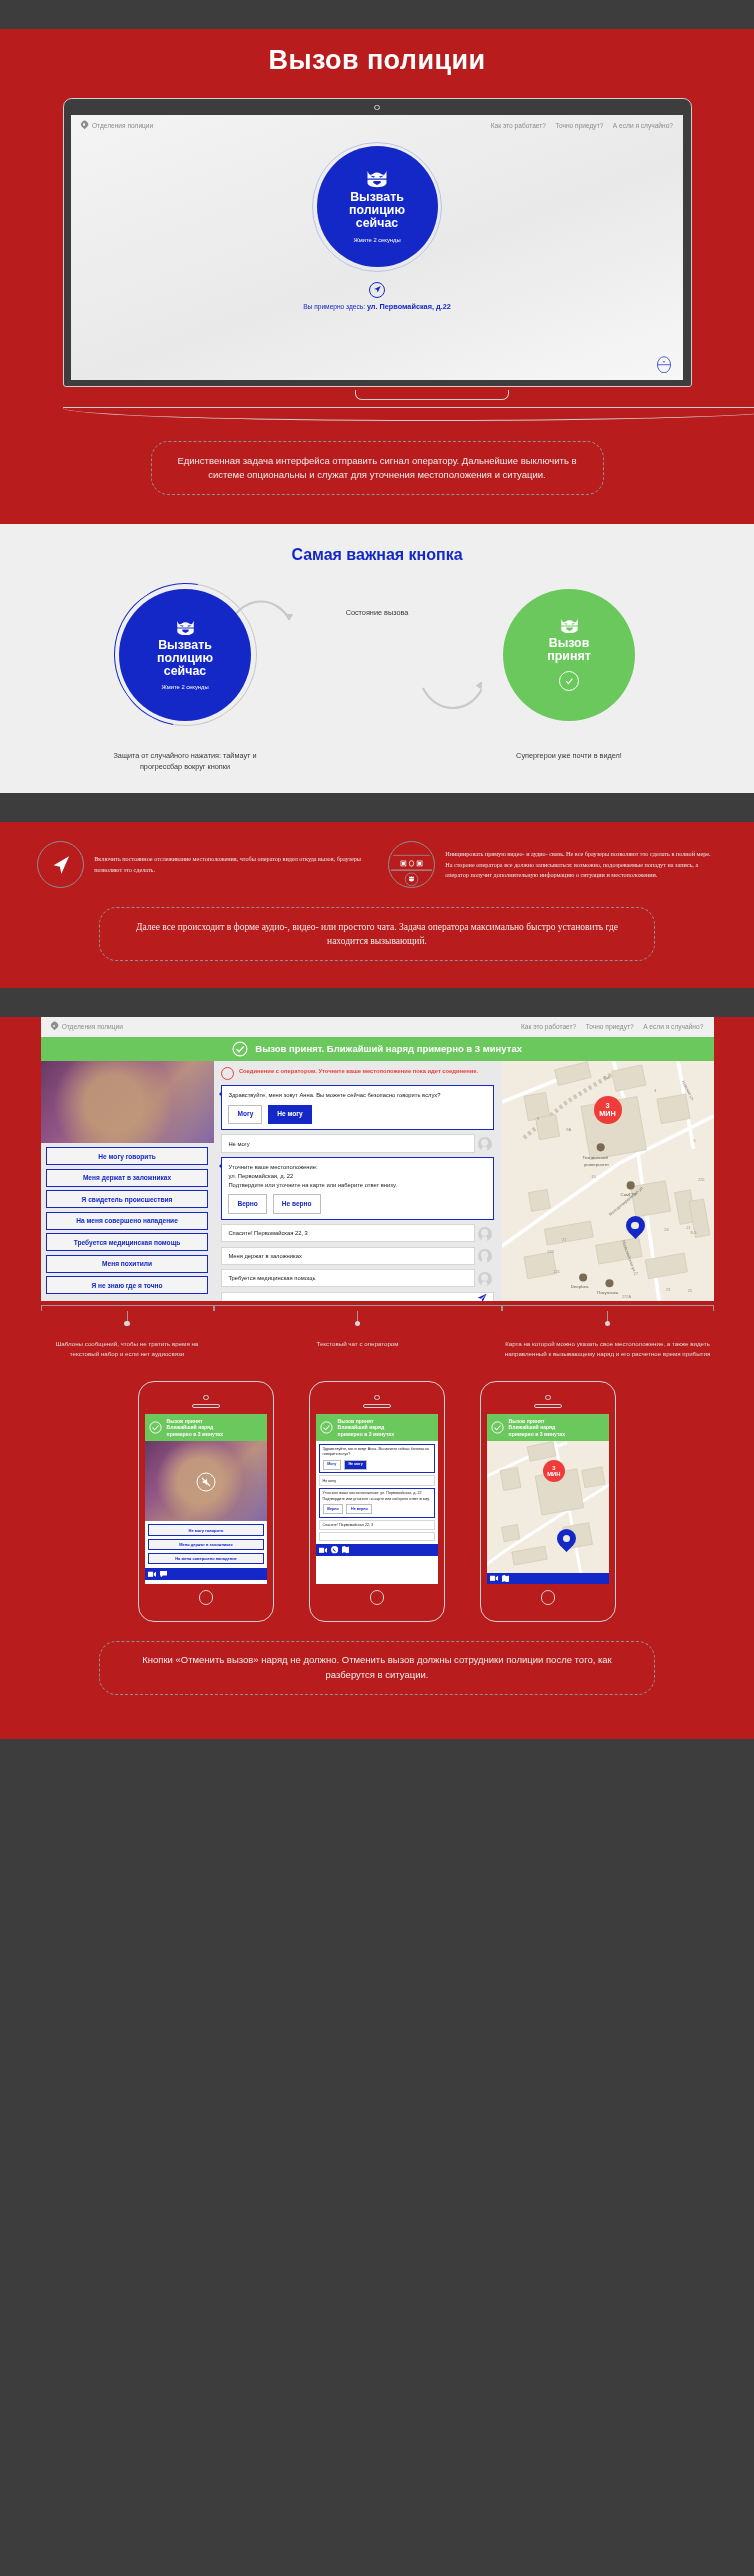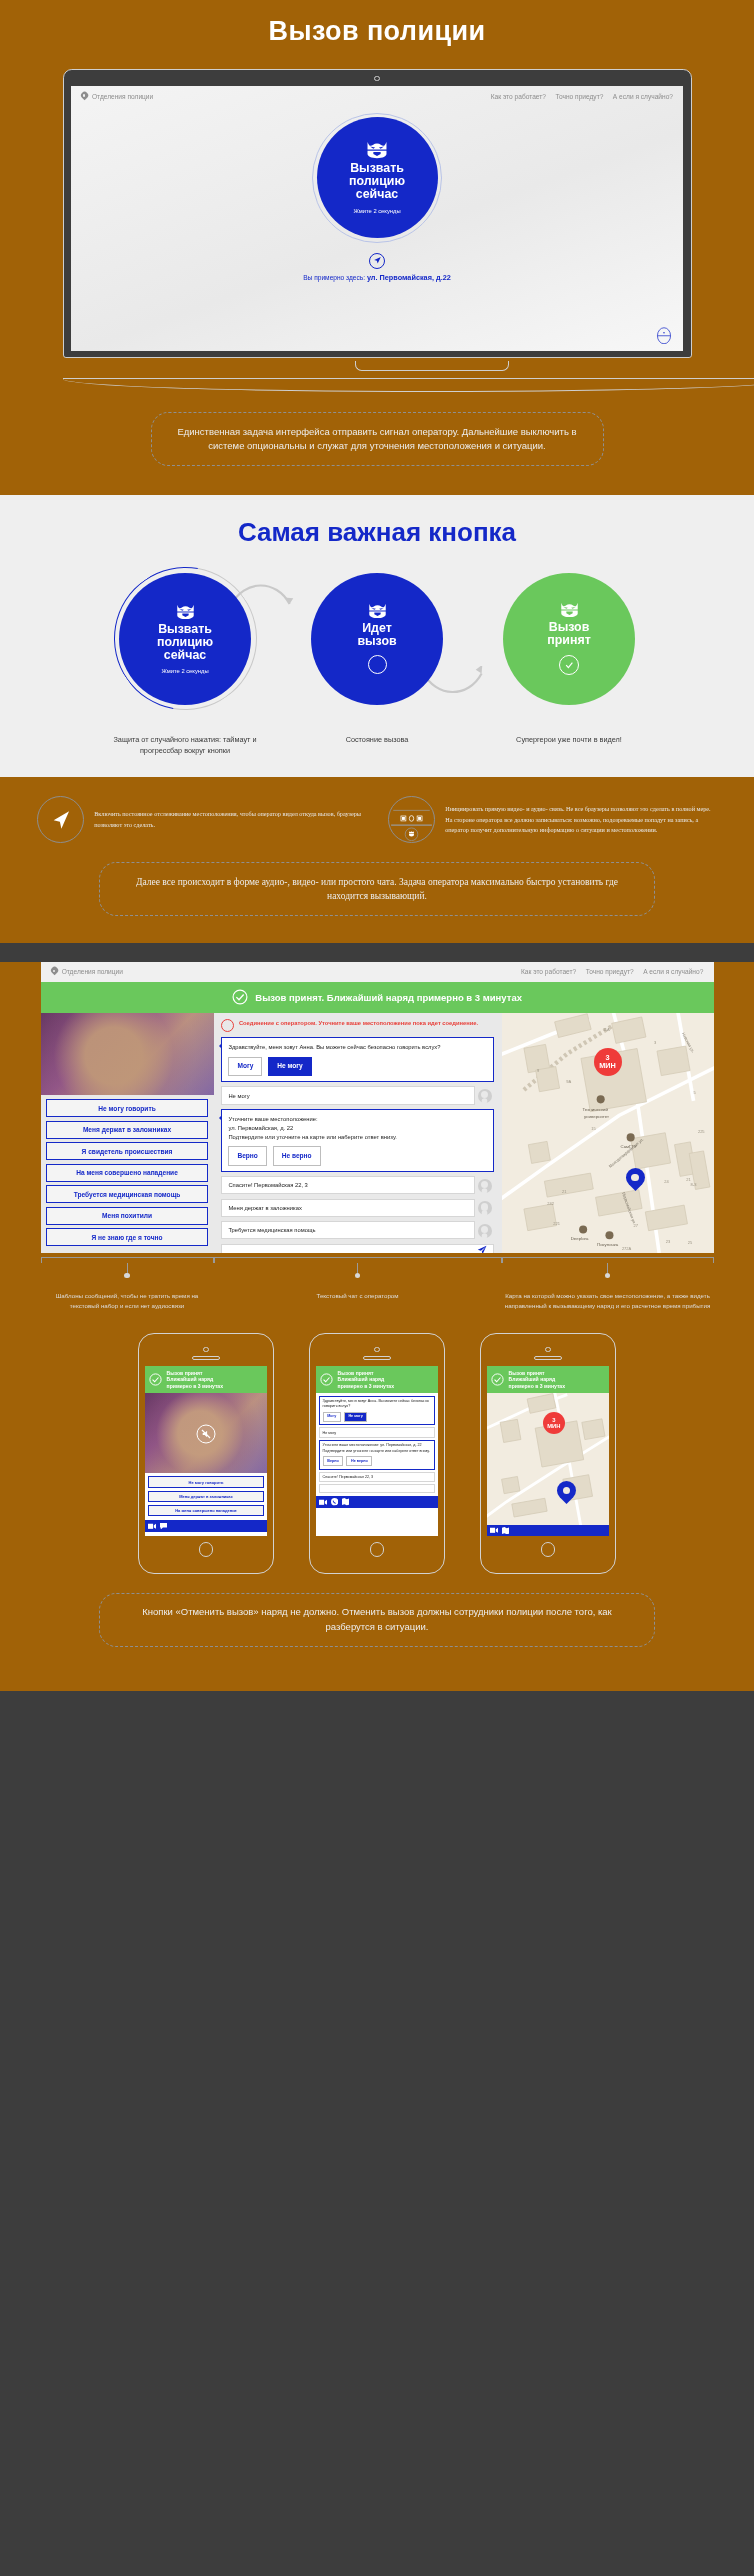--- a/index.html
+++ b/index.html
@@ -2,21 +2,21 @@
 <html style="font-size:11.7px"><head>
 <meta charset="utf-8">
 <style>
   * { box-sizing: border-box; margin: 0; padding: 0; }
   html, body { background: #3d3d3d; }
   body {
     width: 754px; min-height: 2576px;
     font-family: "Liberation Sans", sans-serif;
     color: #ffffff; position: relative; overflow-x: hidden;
   }
-  .sec-dark { background: #a16207; width: 754px; position: relative; }
+  .sec-dark { background: #b91c1c; width: 754px; position: relative; margin-top: 29px; }
   .sec-light { background: #efefef; width: 754px; position: relative; }
 
   
   .page-title {
     text-align: center; font-size: 27px; font-weight: bold;
     letter-spacing: 0.4px; color: #fff; padding-top: 16px; padding-bottom: 5.8px;
   }
 
   
   .laptop-wrap { padding: 16px 0 0 0; }
@@ -95,21 +95,21 @@
   .caption-box {
     border: 0.7px dashed #8f8f8f; border-radius: 17.5px;
     margin: 19px auto 0 auto; padding: 11.7px 22px; text-align: center;
     font-size: 9.5px; line-height: 1.5; color: #ededed; width: 453px;
   }
   .caption-box.wide { width: 556px; }
 
   
   .sec2 { padding: 22px 0 20.5px 0; }
   .sec2-title {
-    text-align:center; color:#1428c8; font-size: 26px; font-weight:bold;
+    text-align:center; color:#1428c8; font-size: 16px; font-weight:bold;
     margin-bottom: 19px;
   }
   .circles { display:flex; justify-content:center; gap: 25px; }
   .circ-col { width: 167px; display:flex; flex-direction:column; align-items:center; }
   .circ {
     width: 132px; height: 132px; border-radius:50%;
     display:flex; flex-direction:column; align-items:center; justify-content:center;
     color:#fff; text-align:center; position:relative;
   }
   .circ.blue { background:#1428c8; }
@@ -148,21 +148,21 @@
 
   
   .opwrap { width: 673px; margin: 19px auto 0 auto; }
   .op-chrome {
     background:#f0f0f0; padding: 5.8px 10.2px; display:flex; align-items:center;
     justify-content:space-between; font-size: 6.6px; color:#8d8d8d;
   }
   .op-banner {
     background:#6ac85c; color:#fff; font-size:9.5px; font-weight:bold;
     display:flex; align-items:center; justify-content:center; gap:7.3px;
-    height: 31px;
+    height: 24px;
   }
   .op-body { display:flex; background:#e9e9e9; height: 240px; }
   .op-left { width: 173px; background:#e9e9e9; display:flex; flex-direction:column; }
   .op-photo {
     height: 82px;
     background: linear-gradient(135deg,#6b3a66 0%,#9a5b8e 35%,#c89c86 60%,#8a6fae 100%);
     position:relative; overflow:hidden;
   }
   .op-photo::after{
     content:""; position:absolute; inset:0;
@@ -399,36 +399,20 @@
             <div>полицию</div>
             <div>сейчас</div>
           </div>
           <div class="circ-sub">Жмите 2 секунды</div>
         </div>
       </div>
       <div class="circ-cap">Защита от случайного нажатия: таймаут и прогрессбар вокруг кнопки</div>
     </div>
 
     <div class="circ-col">
-      <div style="position:relative;display:flex;align-items:center;justify-content:center;width:143px;height:143px;">
-        <div class="circ blue">
-          <svg class="bat" width="19" height="15.4" viewBox="0 0 30 24">
-            <path fill="#fff" d="M2 1 C2 1 3.6 6.6 6.2 6.6 C8.6 6.6 10.6 3.4 15 3.4 C19.4 3.4 21.4 6.6 23.8 6.6 C26.4 6.6 28 1 28 1 L28 11.5 L2 11.5 Z"></path>
-            <path fill="#fff" d="M2 13.2 L28 13.2 L28 17.5 C28 21 23 23.6 15 23.6 C7 23.6 2 21 2 17.5 Z"></path>
-            <path fill="#1428c8" d="M5.4 7.6 L12.4 8.9 L10 10.6 Z"></path>
-            <path fill="#1428c8" d="M24.6 7.6 L17.6 8.9 L20 10.6 Z"></path>
-            <path fill="#1428c8" d="M10 15 L20 15 L20 17.8 L15 20.4 L10 17.8 Z"></path>
-          </svg>
-          <div class="circ-label">
-            <div>Идет</div>
-            <div>вызов</div>
-          </div>
-          <div class="circ-state-ring"></div>
-        </div>
-      </div>
       <div class="circ-cap">Состояние вызова</div>
     </div>
 
     <div class="circ-col">
       <div style="position:relative;display:flex;align-items:center;justify-content:center;width:143px;height:143px;">
         <div class="circ green">
           <svg class="bat" width="19" height="15.4" viewBox="0 0 30 24">
             <path fill="#fff" d="M2 1 C2 1 3.6 6.6 6.2 6.6 C8.6 6.6 10.6 3.4 15 3.4 C19.4 3.4 21.4 6.6 23.8 6.6 C26.4 6.6 28 1 28 1 L28 11.5 L2 11.5 Z"></path>
             <path fill="#fff" d="M2 13.2 L28 13.2 L28 17.5 C28 21 23 23.6 15 23.6 C7 23.6 2 21 2 17.5 Z"></path>
             <path fill="#6ac85c" d="M5.4 7.6 L12.4 8.9 L10 10.6 Z"></path>

